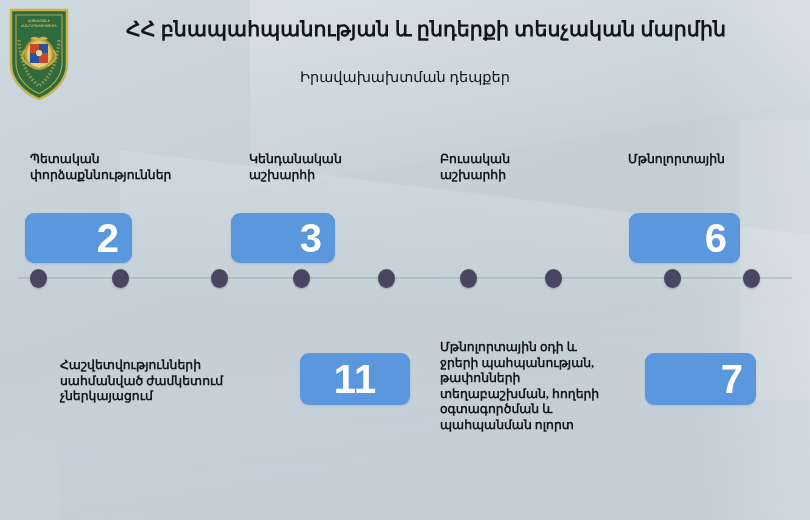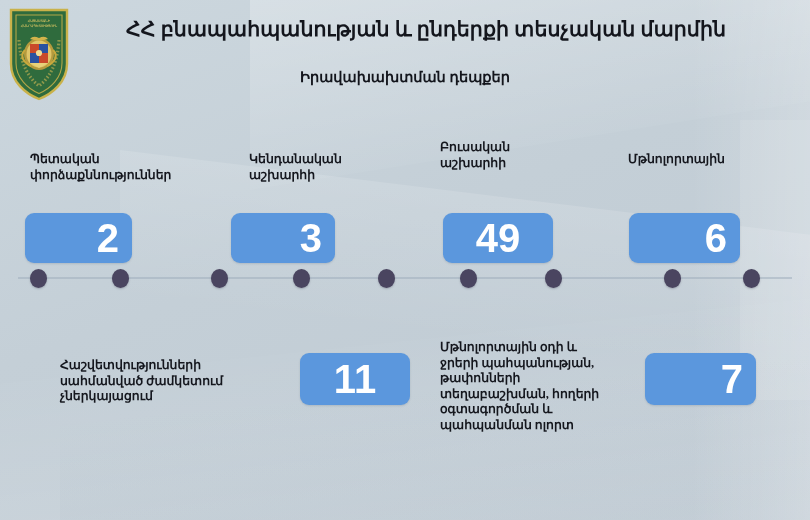--- a/index.html
+++ b/index.html
@@ -87,21 +87,21 @@
 
   .subtitle {
     position: absolute;
     top: 68px; left: 0;
     width: 810px;
     text-align: center;
     color: #13151c;
   }
   .subtitle .line1 {
     font-size: 14.5px;
-    font-weight: bold;
+    font-weight: normal;
     line-height: 19px;
   }
   .subtitle .line2 {
     font-size: 14.5px;
     font-weight: bold;
     line-height: 19px;
     font-family: "Liberation Sans", sans-serif;
   }
 
   
@@ -210,36 +210,33 @@
   </div>
 
   <div class="label" style="left:30px; top:152px; width:190px;">
       <div>Պետական</div>
       <div>փորձաքննություններ</div>
     </div>
   <div class="label" style="left:249px; top:152px; width:160px;">
       <div>Կենդանական</div>
       <div>աշխարհի</div>
     </div>
-  <div class="label" style="left:440px; top:140px; width:160px;">
+  <div class="label" style="left:440px; top:152px; width:160px;">
       <div>Բուսական</div>
       <div>աշխարհի</div>
     </div>
   <div class="label" style="left:628px; top:152px; width:170px;">
       <div>Մթնոլորտային</div>
     </div>
 
   <div class="num-box align-right" style="left:25px; top:213px; width:107px; height:50px;">
     <span class="num">2</span>
   </div>
   <div class="num-box align-right" style="left:231px; top:213px; width:104px; height:50px;">
     <span class="num">3</span>
-  </div>
-  <div class="num-box align-center" style="left:443px; top:213px; width:110px; height:50px;">
-    <span class="num">49</span>
   </div>
   <div class="num-box align-right" style="left:629px; top:213px; width:111px; height:50px;">
     <span class="num">6</span>
   </div>
 
   <div class="divider">
     <div class="line"></div>
   <div class="dot" style="left: 30px;"></div>
       <div class="dot" style="left: 112px;"></div>
       <div class="dot" style="left: 211px;"></div>

